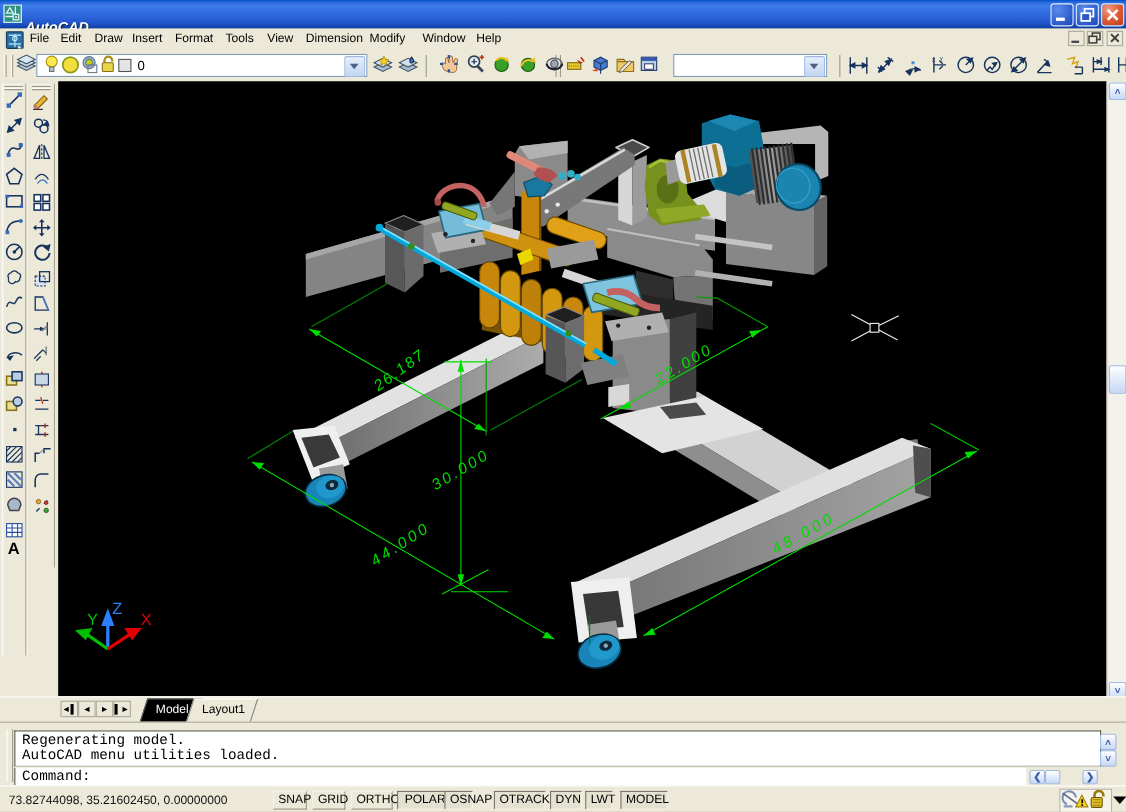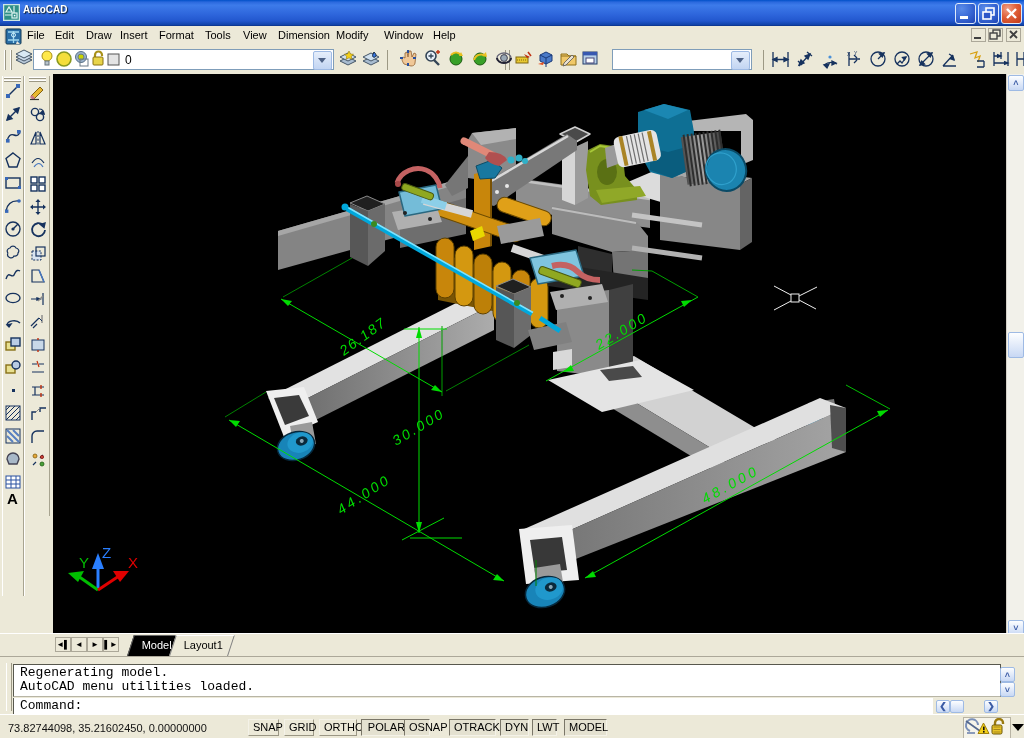--- a/index.html
+++ b/index.html
@@ -1,20 +1,20 @@
 <!DOCTYPE html>
 <html><head>
 <meta charset="utf-8">
 <style>
   html,body{margin:0;padding:0;}
   body{width:1024px;height:738px;overflow:hidden;font-family:"Liberation Sans",sans-serif;background:#ECE9D8;position:relative;}
   .abs{position:absolute;}
   
   #titlebar{left:0;top:0;width:1024px;height:26px;background:linear-gradient(180deg,#0050C8 0%,#2B69DE 8%,#3D7BEA 20%,#2E66DC 55%,#2257CE 80%,#1042A8 96%,#0A2E80 100%);}
-  #titletext{left:23px;top:4px;color:#fff;font-weight:bold;font-size:10px;text-shadow:1px 1px 1px #123;}
+  #titletext{left:23px;top:17px;color:#fff;font-weight:bold;font-size:13px;text-shadow:1px 1px 1px #123;font-style:italic;}
   .winbtn{top:3px;width:21px;height:21px;border-radius:3px;border:1px solid #DFEBFA;box-sizing:border-box;}
   .winbtn.blue{background:radial-gradient(circle at 30% 25%,#5A8BE8 0%,#3C6CD8 45%,#1E44B4 100%);}
   .winbtn.red{background:radial-gradient(circle at 30% 25%,#F0A088 0%,#E06038 45%,#C03818 100%);}
   
   #menubar{left:0;top:26px;width:1024px;height:20px;background:#ECE9D8;font-size:11px;color:#000;}
   .menuitem{top:3px;}
   .mdibtn{top:2px;width:15px;height:14px;background:#ECE9D8;border:1px solid #ACA899;box-sizing:border-box;color:#404040;font-size:10px;line-height:11px;text-align:center;}
   
   #toolbar{left:0;top:46px;width:1024px;height:28px;background:#ECE9D8;border-bottom:1px solid #D8D4C4;}
   .combo{top:3px;height:21px;background:#fff;border:1px solid #7F9DB9;box-sizing:border-box;}

